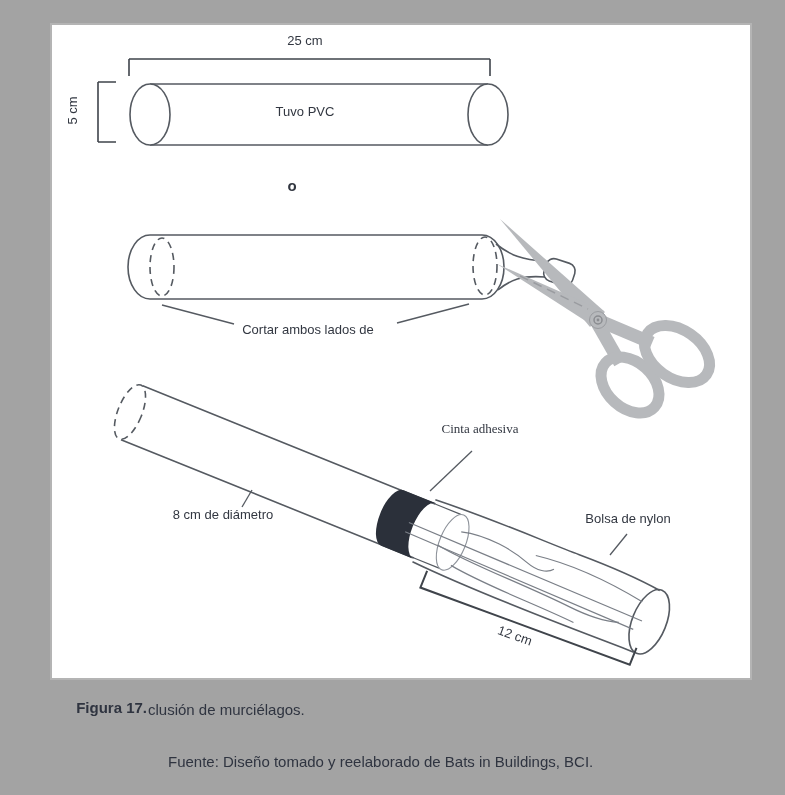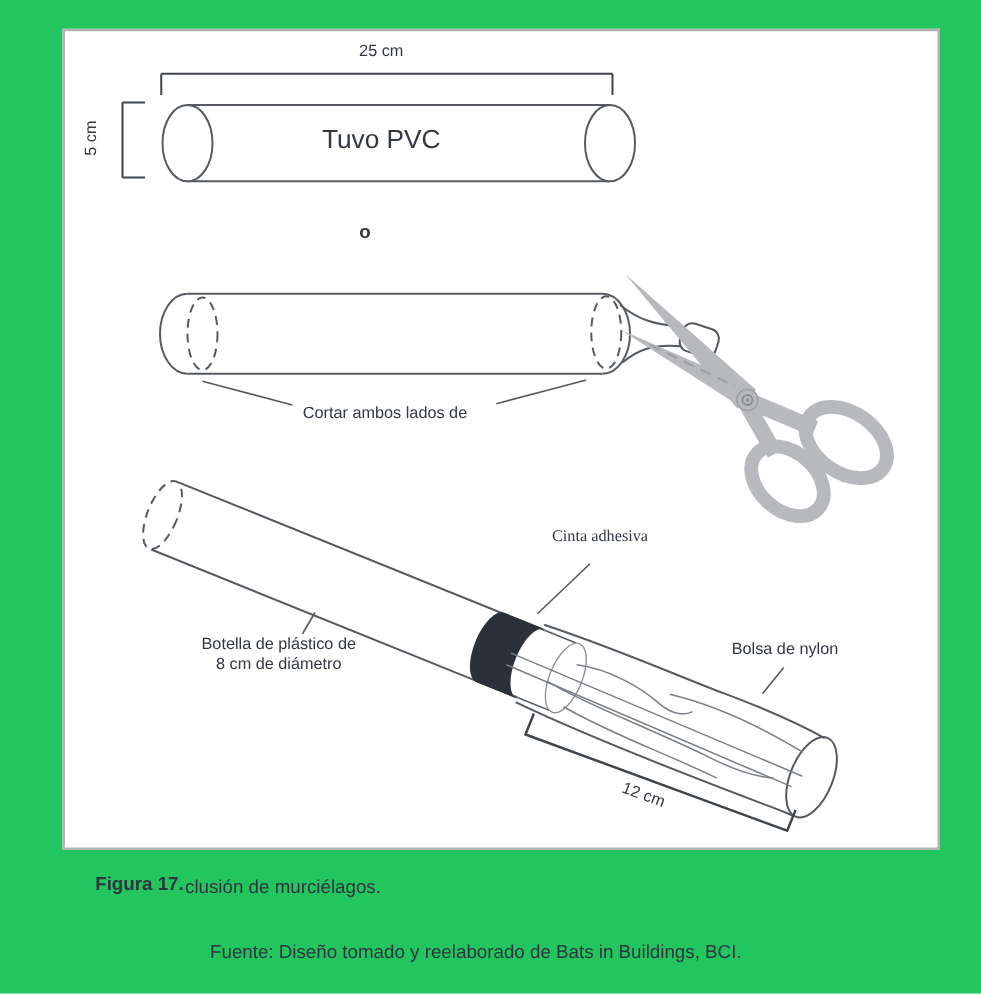--- a/index.html
+++ b/index.html
@@ -1,28 +1,28 @@
 <!DOCTYPE html>
 <html><head>
 <meta charset="utf-8">
 <style>
   * { margin:0; padding:0; box-sizing:border-box; }
   html,body { background:#ffffff; }
   .page {
-    position:relative; width:785px; height:795px; background:#22c55e;
+    position:relative; width:785px; height:795px; background:#a3a3a3;
     font-family:"Liberation Sans", sans-serif; color:#323741; overflow:hidden;
   }
   .frame {
     position:absolute; left:50px; top:23px; width:702px; height:657px;
     border:2px solid #b4b4b4; background:#ffffff;
   }
   .frame svg { position:absolute; left:0; top:0; }
   .lbl { position:absolute; text-align:center; color:#323741; }
   .lbl-sm  { font-size:13px; line-height:16px; }
-  .lbl-md  { font-size:21px; line-height:20px; }
+  .lbl-md  { font-size:13px; line-height:20px; }
   .lbl-dim { font-size:13px; line-height:15px; }
   .rot-ccw { transform:rotate(-90deg); transform-origin:center center; }
   .rot-12cm { transform:rotate(20deg); transform-origin:center center; }
   .bold { font-weight:bold; }
   .caption-num {
     position:absolute; left:55px; top:699px; width:92px;
     font-size:15px; font-weight:bold; color:#2f3440;text-align:right;
   }
   .caption-text {
     position:absolute; left:148px; top:699px; width:600px;
@@ -121,21 +121,20 @@
   <div class="lbl bold" style="left:272px; top:177px; width:40px; font-size:15px;">o</div>
 
 
   <div class="lbl lbl-sm" style="left:208px; top:322px; width:200px;">
     <div>Cortar ambos lados de</div>
   </div>
 
   <div class="lbl lbl-sm" style="left:410px; top:421px; width:140px;font-family:Liberation Serif, serif;">Cinta adhesiva</div>
 
   <div class="lbl lbl-sm" style="left:123px; top:507px; width:200px;">
-    <div>Botella de plástico de</div>
     <div>8 cm de diámetro</div>
   </div>
 
   <div class="lbl lbl-sm" style="left:558px; top:511px; width:140px;">Bolsa de nylon</div>
 
   <div class="lbl lbl-dim rot-12cm" style="left:478px; top:628px; width:74px;">12 cm</div>
 
   <div class="caption-num">Figura 17.</div>
   <div class="caption-text">
     <div class="cap-line">clusión de murciélagos.</div>

